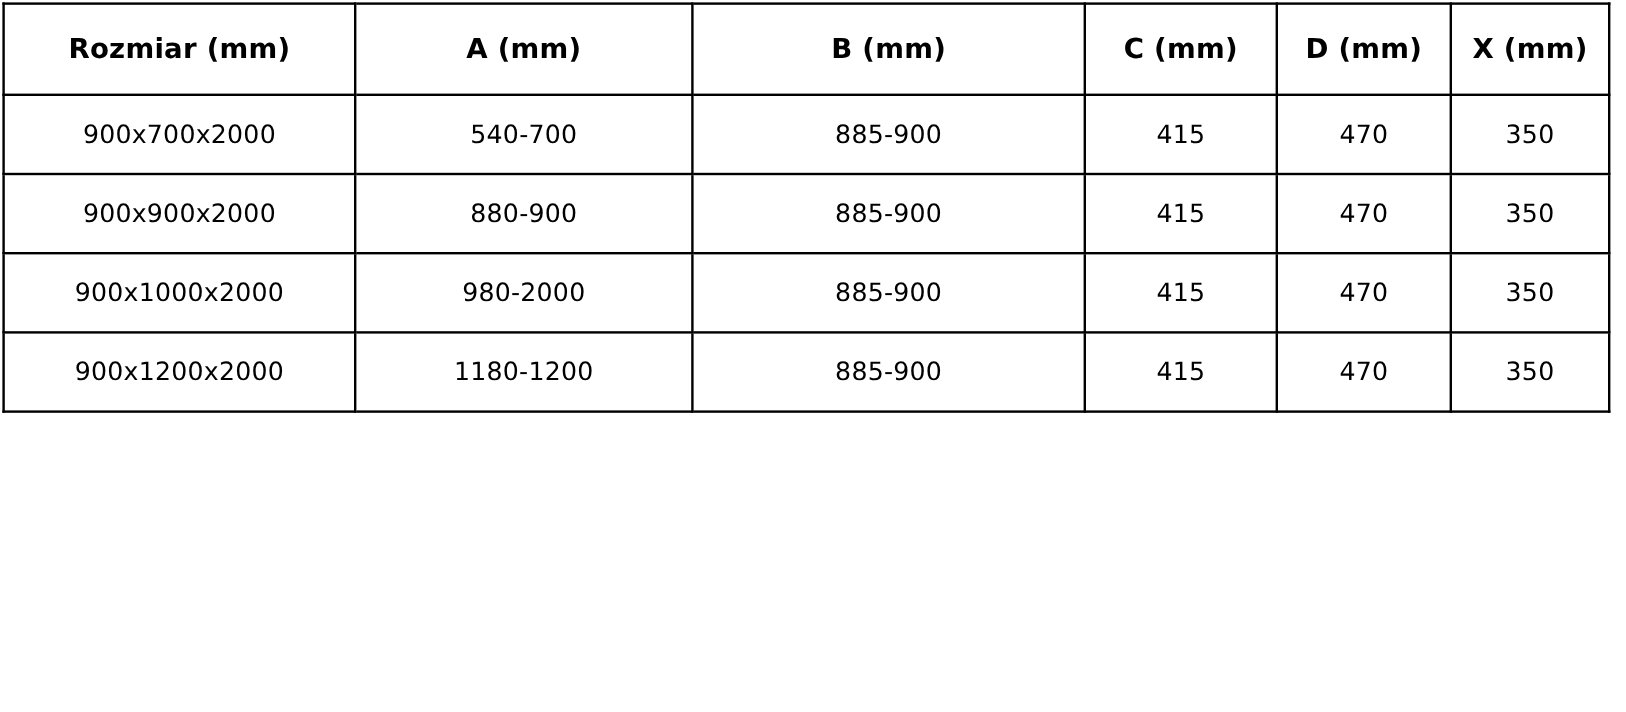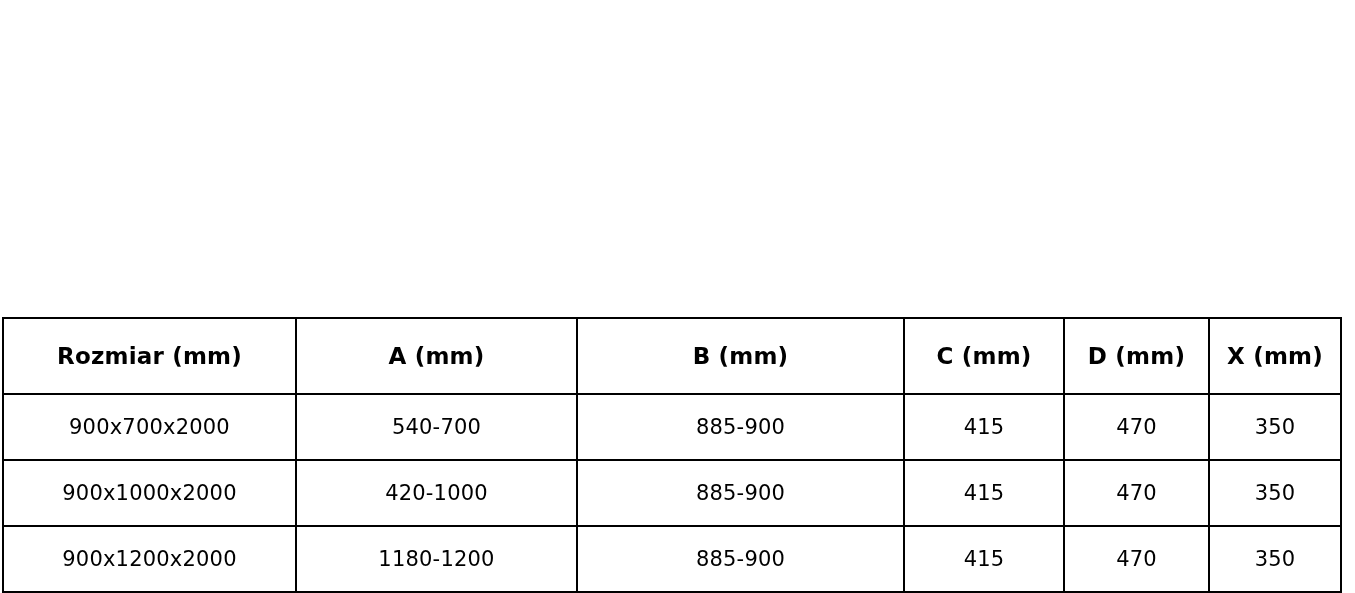--- a/index.html
+++ b/index.html
@@ -12,21 +12,21 @@
     height: 593px;
     font-family: "DejaVu Sans", sans-serif;
     color: #000000;
     overflow: hidden;
   }
   .table-wrap {
     width: 1355px;
     height: 593px;
     box-sizing: border-box;
     display: flex;
-    align-items: flex-end;
+    align-items: flex-start;
     justify-content: flex-start;
   }
   table.spec-table {
     border-collapse: collapse;
     table-layout: fixed;
     width: 1338px;
     margin-left: 2px;
     margin-top: 2px;
   }
   table.spec-table td,
@@ -79,22 +79,30 @@
     <tbody>
       <tr>
         <td>900x700x2000</td>
         <td>540-700</td>
         <td>885-900</td>
         <td>415</td>
         <td>470</td>
         <td>350</td>
       </tr>
       <tr>
+        <td>900x900x2000</td>
+        <td>880-900</td>
+        <td>885-900</td>
+        <td>415</td>
+        <td>470</td>
+        <td>350</td>
+      </tr>
+      <tr>
         <td>900x1000x2000</td>
-        <td>420-1000</td>
+        <td>980-2000</td>
         <td>885-900</td>
         <td>415</td>
         <td>470</td>
         <td>350</td>
       </tr>
       <tr>
         <td>900x1200x2000</td>
         <td>1180-1200</td>
         <td>885-900</td>
         <td>415</td>

